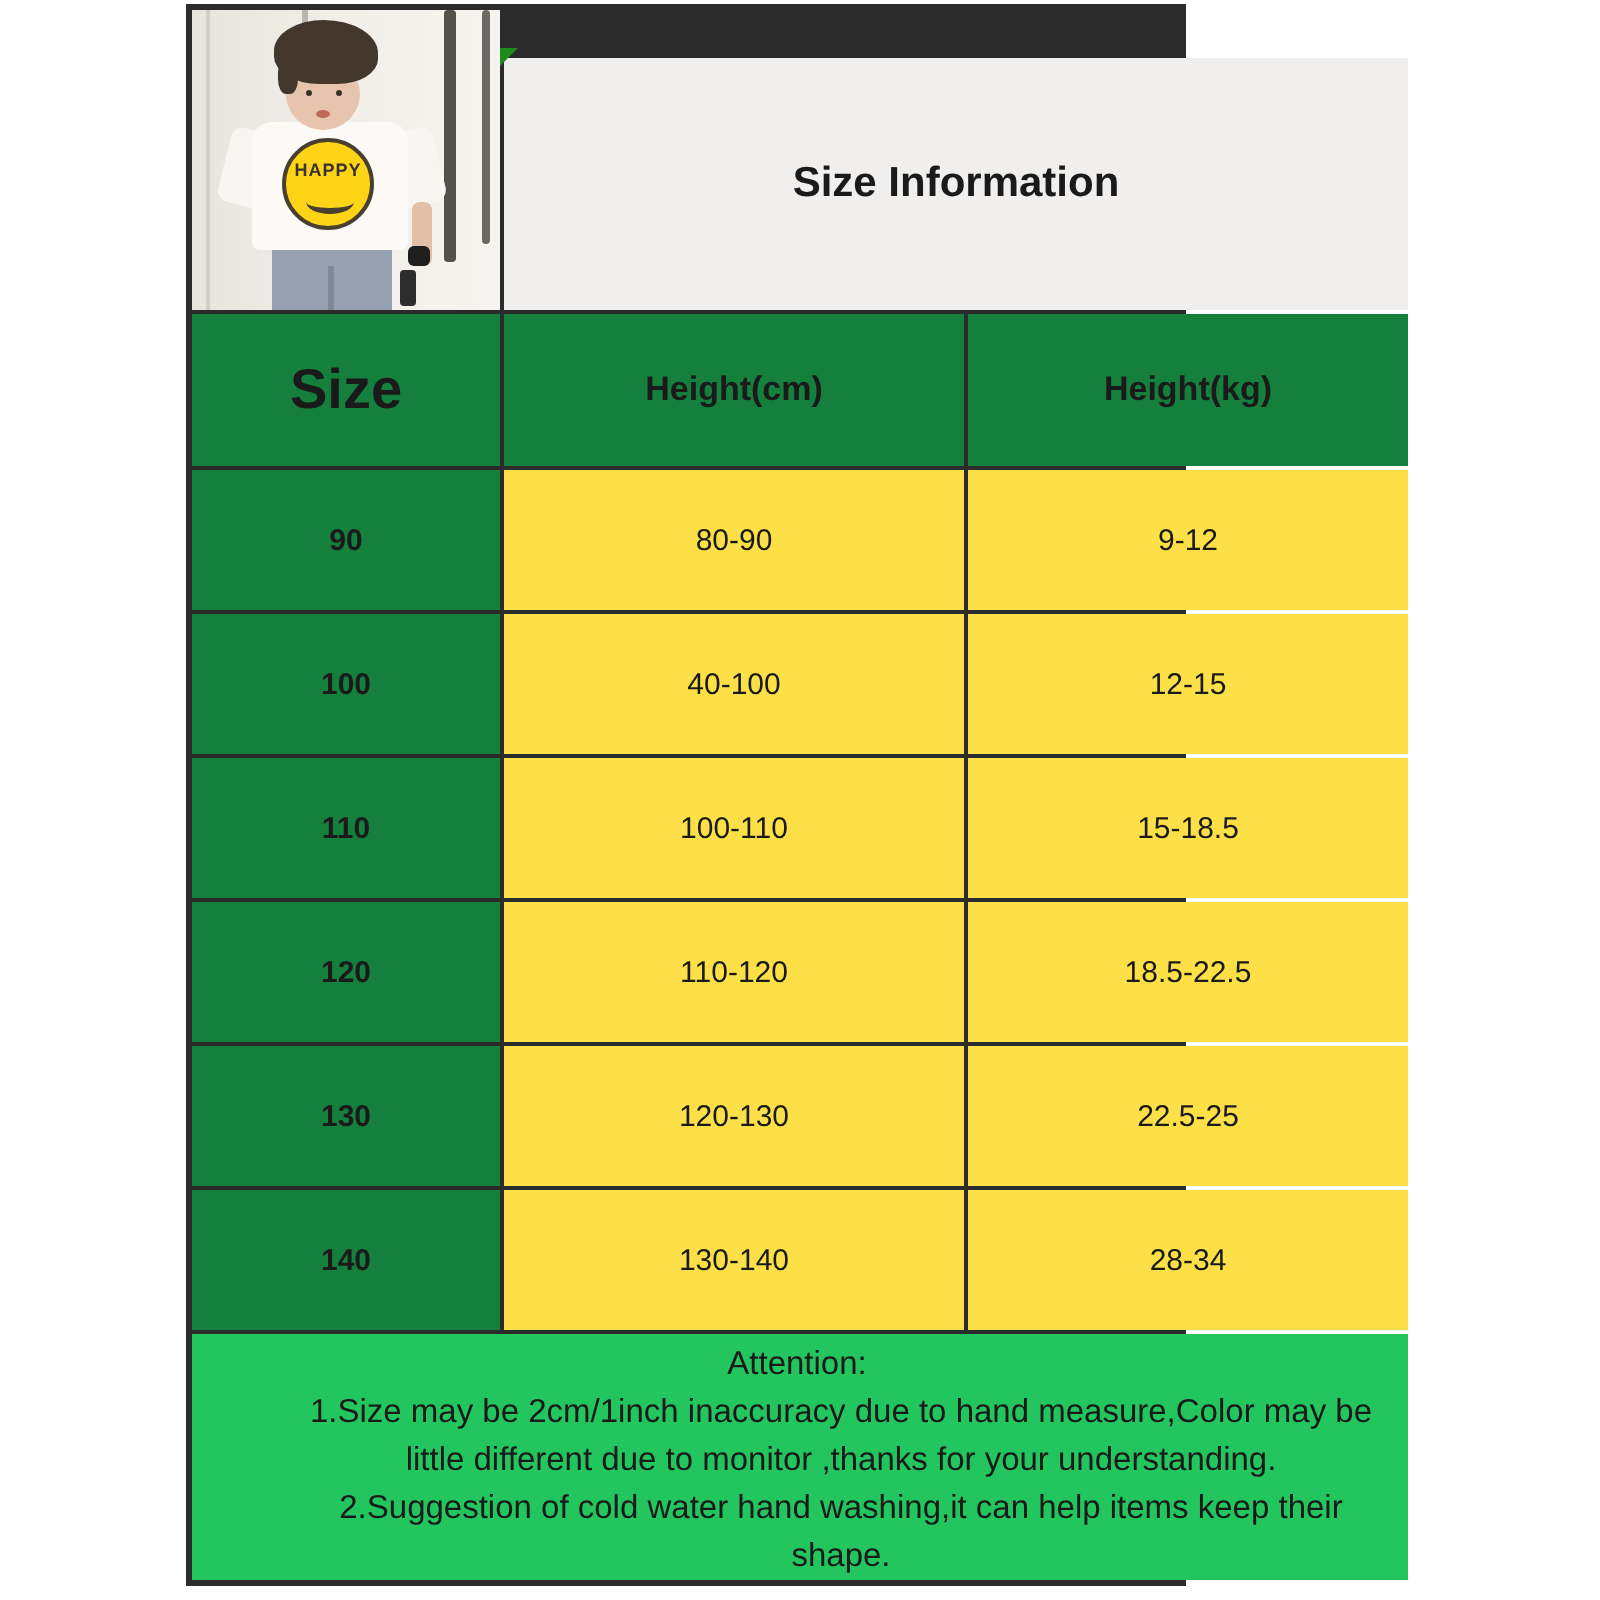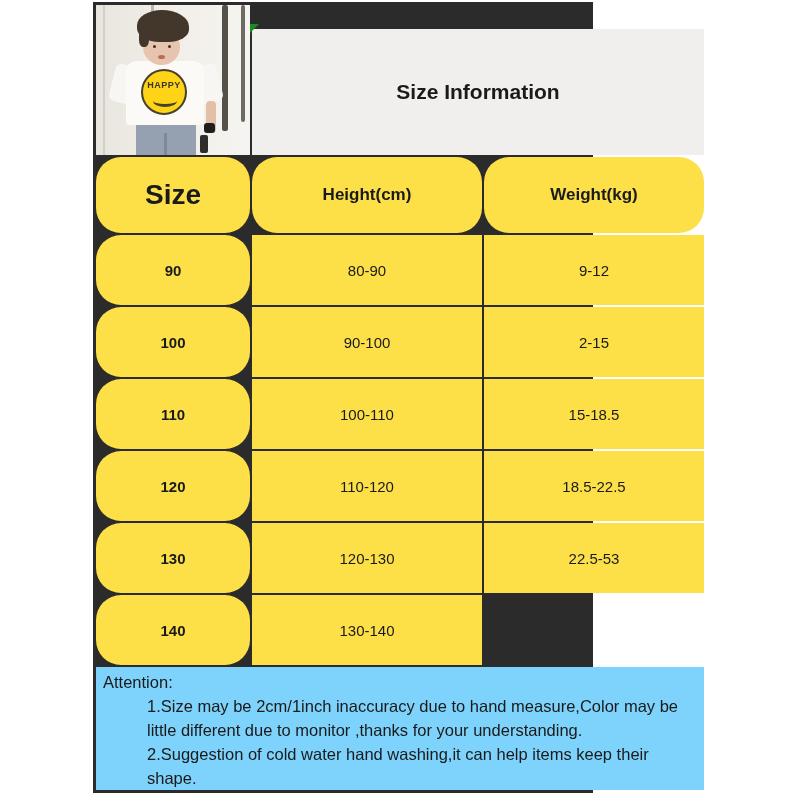--- a/index.html
+++ b/index.html
@@ -11,27 +11,27 @@
   .sheet {
     position:absolute; left:93px; top:2px; width:500px; height:791px;
     background:#2b2b2b;
     display:grid;
     grid-template-columns:154px 230px 220px;
     grid-template-rows:150px 76px repeat(6, 70px) 1fr;
     gap:2px; padding:3px;
   }
   .cell { display:flex; align-items:center; justify-content:center;
           background:#fde047; font-size:15px; }
-  .cell.gray { background:#fde047; font-weight:700;border-radius:25px; }
+  .cell.gray { background:#15803d; font-weight:700; }
   .info-cell { grid-column:2/4; background:#f0efee; font-weight:700;
                font-size:21px; position:relative;margin-top:24px; }
   .col-head { font-size:17px; }
   .size-head { font-size:28px; }
-  .att-cell { grid-column:1/4; background:#7dd3fc; display:block;
-              padding:3px 10px 0 7px; font-size:16.5px; line-height:24px; }
+  .att-cell { grid-column:1/4; background:#22c55e; display:block;
+              padding:3px 10px 0 7px; font-size:16.5px; line-height:24px;text-align:center; }
 
   
   .corner-marker { position:absolute; left:-2px; top:-5px; width:0; height:0;
                    border-top:9px solid #1c8a1c; border-right:9px solid transparent; }
 
   
   .photo-cell { position:relative; overflow:hidden; padding:0;
                 background:linear-gradient(90deg,#e8e5df 0%,#f1eee8 45%,#f6f4f0 100%); }
   .photo-cell div { position:absolute; }
   .wall-line-left  { left:7px; top:0; width:2px; height:100%; background:#d2cfc9; }
@@ -102,43 +102,44 @@
     <div class="hair"></div>
     <div class="hair-side"></div>
   </div>
   <div class="cell info-cell">
     <div class="corner-marker"></div>
     <span>Size Information</span>
   </div>
 
   <div class="cell gray size-head">Size</div>
   <div class="cell gray col-head">Height(cm)</div>
-  <div class="cell gray col-head">Weight(kg)</div>
+  <div class="cell gray col-head">Height(kg)</div>
 
   <div class="cell gray">90</div>
   <div class="cell">80-90</div>
   <div class="cell">9-12</div>
 
   <div class="cell gray">100</div>
-  <div class="cell">90-100</div>
-  <div class="cell">2-15</div>
+  <div class="cell">40-100</div>
+  <div class="cell">12-15</div>
 
   <div class="cell gray">110</div>
   <div class="cell">100-110</div>
   <div class="cell">15-18.5</div>
 
   <div class="cell gray">120</div>
   <div class="cell">110-120</div>
   <div class="cell">18.5-22.5</div>
 
   <div class="cell gray">130</div>
   <div class="cell">120-130</div>
-  <div class="cell">22.5-53</div>
+  <div class="cell">22.5-25</div>
 
   <div class="cell gray">140</div>
   <div class="cell">130-140</div>
+  <div class="cell">28-34</div>
 
   <div class="cell att-cell">
     <span class="att-title">Attention:</span>
     <span class="att-item">1.Size may be 2cm/1inch inaccuracy due to hand measure,Color may be little different due to monitor ,thanks for your understanding.</span>
     <span class="att-item">2.Suggestion of cold water hand washing,it can help items keep their shape.</span>
   </div>
 </div>
 
 </body></html>

